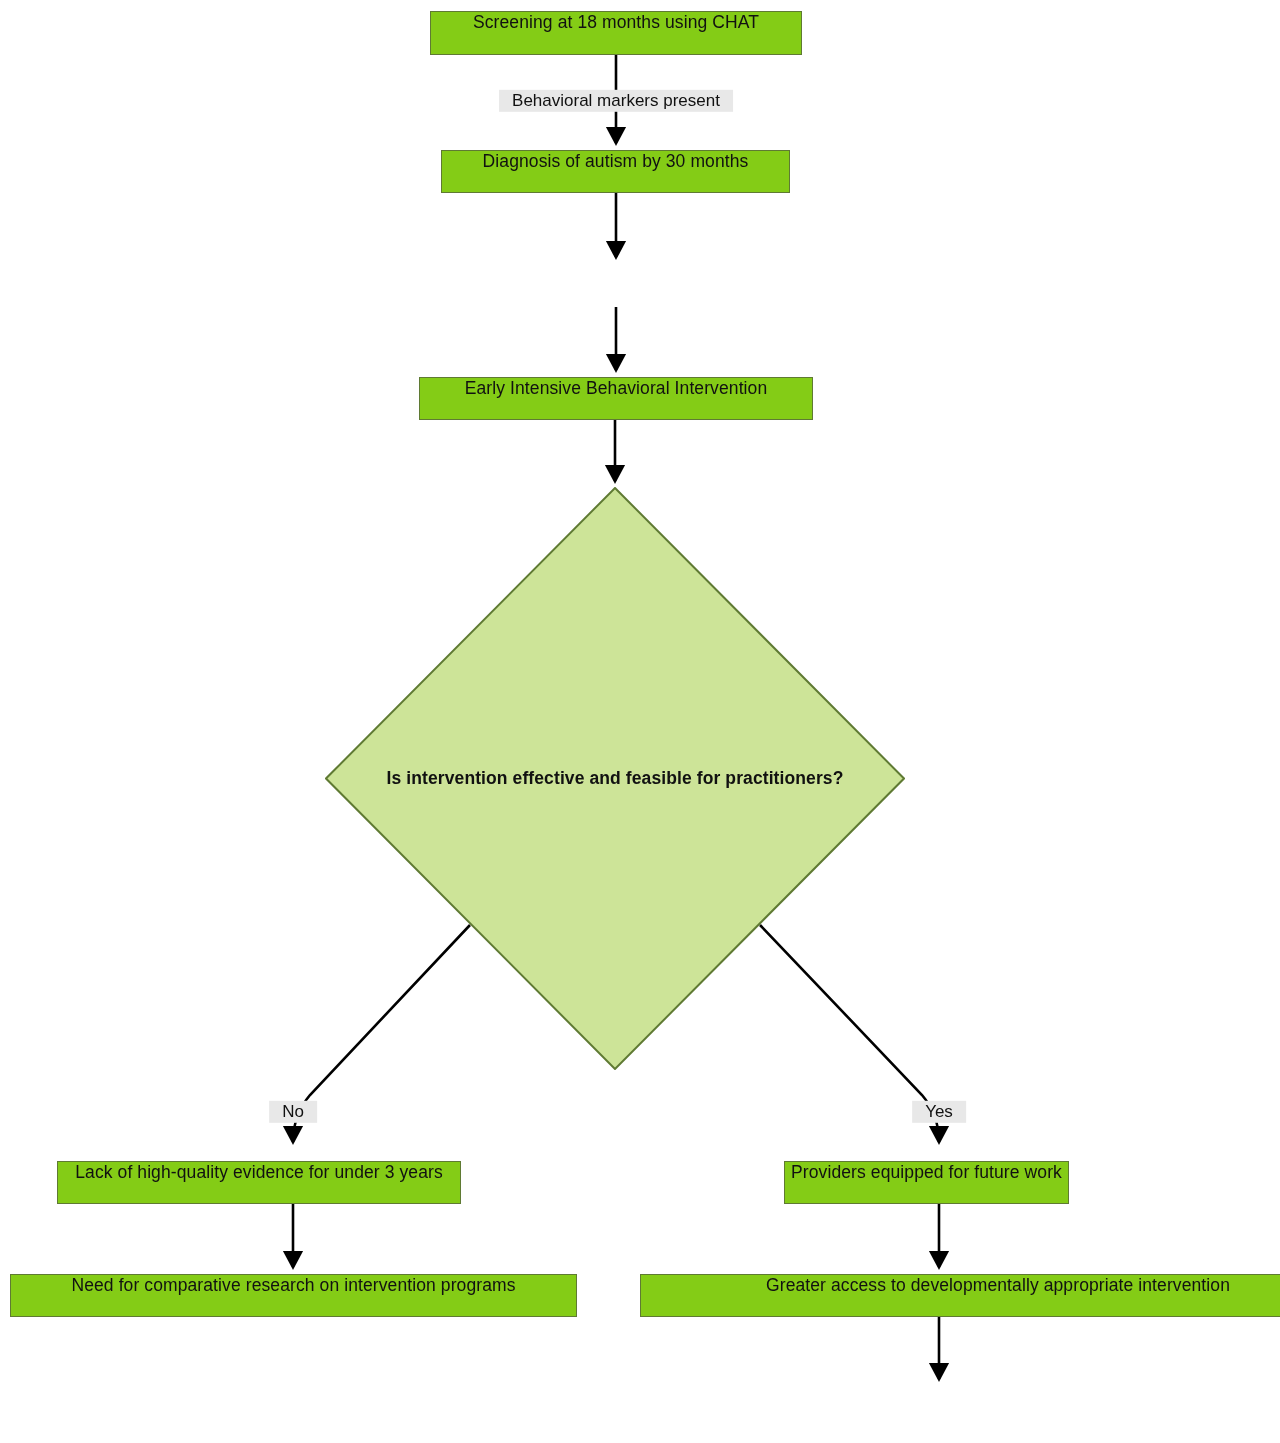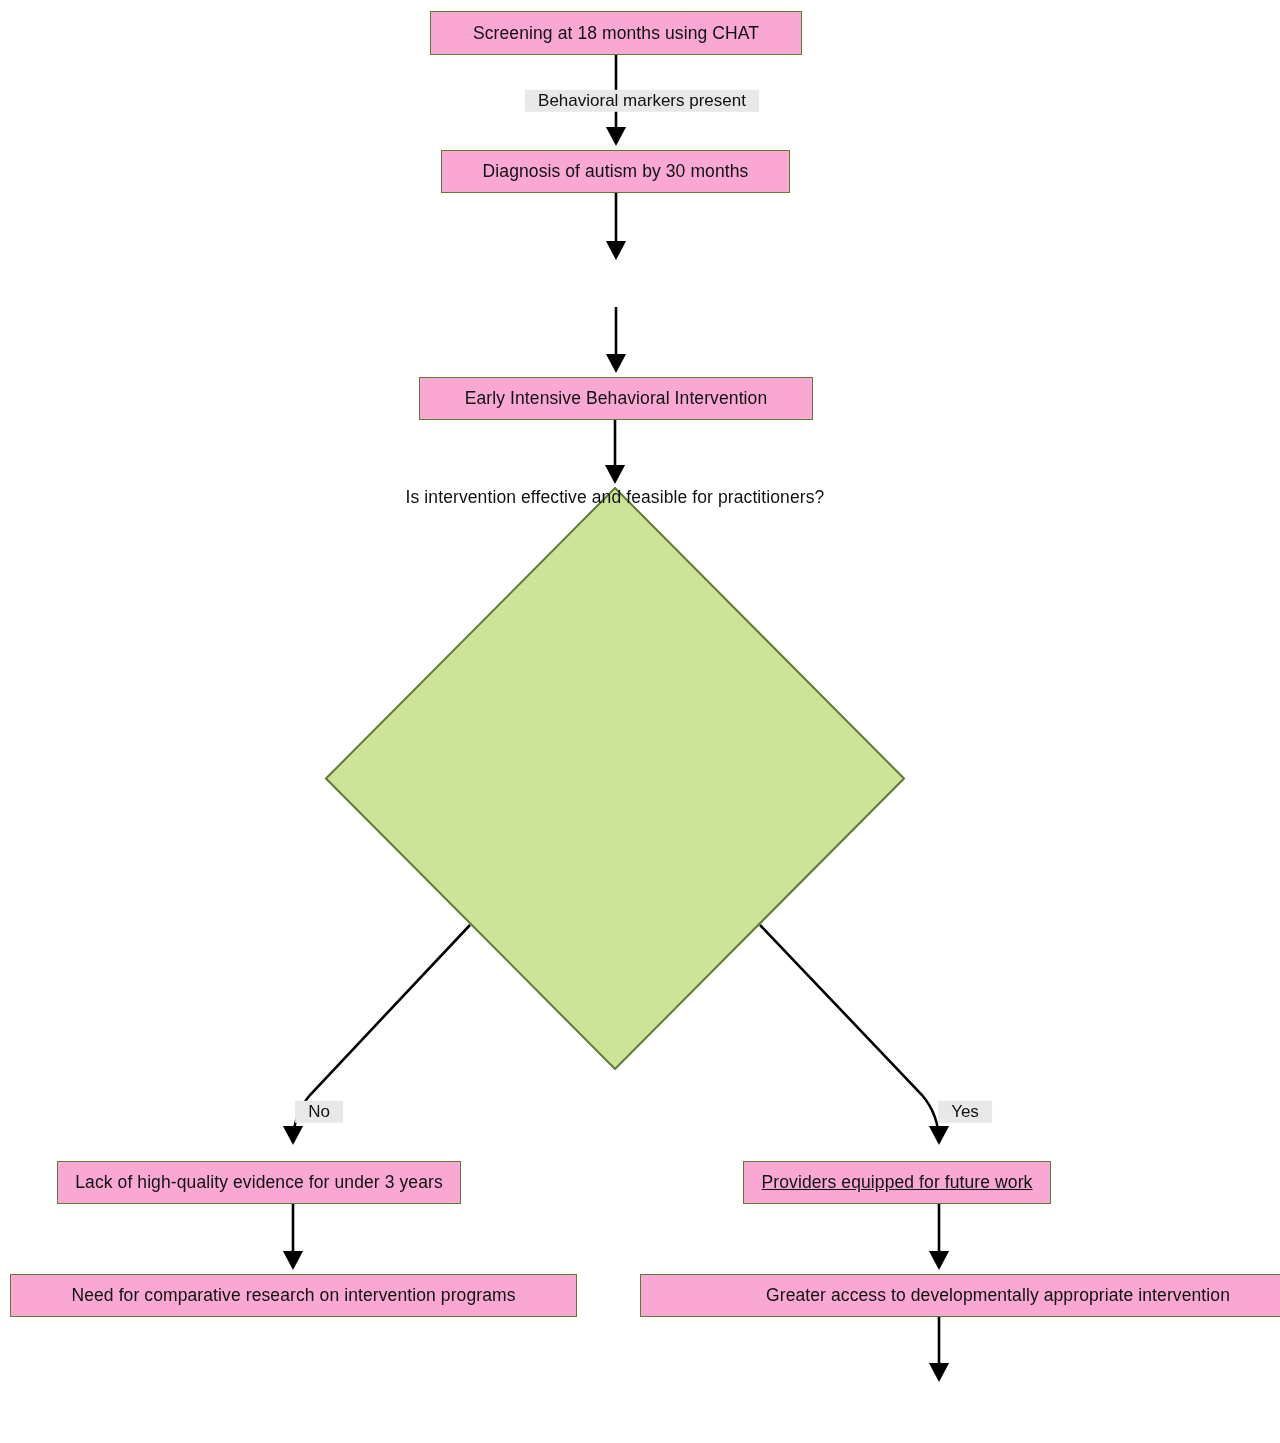--- a/index.html
+++ b/index.html
@@ -24,39 +24,39 @@
     position: absolute;
     left: 0;
     top: 0;
     width: 1280px;
     height: 1443px;
     pointer-events: none;
   }
   .node {
     position: absolute;
     box-sizing: border-box;
-    background: #f9a8d4;
+    background: #84cc16;
     border: 1px solid #5f7a33;
     display: flex;
-    align-items: center;
     justify-content: center;
     color: #111111;
     font-size: 17.5px;
     line-height: 1.2;
     white-space: nowrap;
     letter-spacing: 0.1px;
   }
   .node-decision {
     position: absolute;
     box-sizing: border-box;
     background: transparent;
     border: none;
     display: flex;
-    align-items: flex-start;
+    align-items: center;
     justify-content: center;
+    font-weight: bold;
   }
   .decision-shape {
     position: absolute;
     left: 0;
     top: 0;
     width: 100%;
     height: 100%;
   }
   .decision-label {
     position: relative;
@@ -69,21 +69,20 @@
   .edge-label {
     position: absolute;
     background: #e8e8e8;
     color: #111111;
     font-size: 17px;
     line-height: 1.2;
     padding: 1px 13px;
     white-space: nowrap;
     transform: translate(-50%, -50%);
     z-index: 3;
-    margin-left: 26px;
   }
 </style>
 </head>
 <body>
 
 <div id="flowchart-canvas">
 
   <svg id="edge-layer" viewBox="0 0 1280 1443" width="1280" height="1443" xmlns="http://www.w3.org/2000/svg">
     <defs>
       <marker id="arrowhead" markerWidth="9" markerHeight="9" refX="6.2" refY="4.5" orient="auto" markerUnits="strokeWidth">
@@ -127,21 +126,21 @@
     <svg class="decision-shape" viewBox="0 0 580 583" preserveAspectRatio="none" xmlns="http://www.w3.org/2000/svg">
       <polygon points="290,1 579,291.5 290,582 1,291.5" fill="#cde498" stroke="#5f7a33" stroke-width="2"></polygon>
     </svg>
     <span class="decision-label">Is intervention effective and feasible for practitioners?</span>
   </div>
 
   <div class="node" style="left:57px; top:1161px; width:404px; height:43px;">
     <span>Lack of high-quality evidence for under 3 years</span>
   </div>
 
-  <div class="node" style="left:743px; top:1161px; width:308px; height:43px;text-decoration:underline;">
+  <div class="node" style="left:784px; top:1161px; width:285px; height:43px;">
     <span>Providers equipped for future work</span>
   </div>
 
   <div class="node" style="left:10px; top:1274px; width:567px; height:43px;">
     <span>Need for comparative research on intervention programs</span>
   </div>
 
   <div class="node" style="left:640px; top:1274px; width:716px; height:43px;">
     <span>Greater access to developmentally appropriate intervention</span>
   </div>

